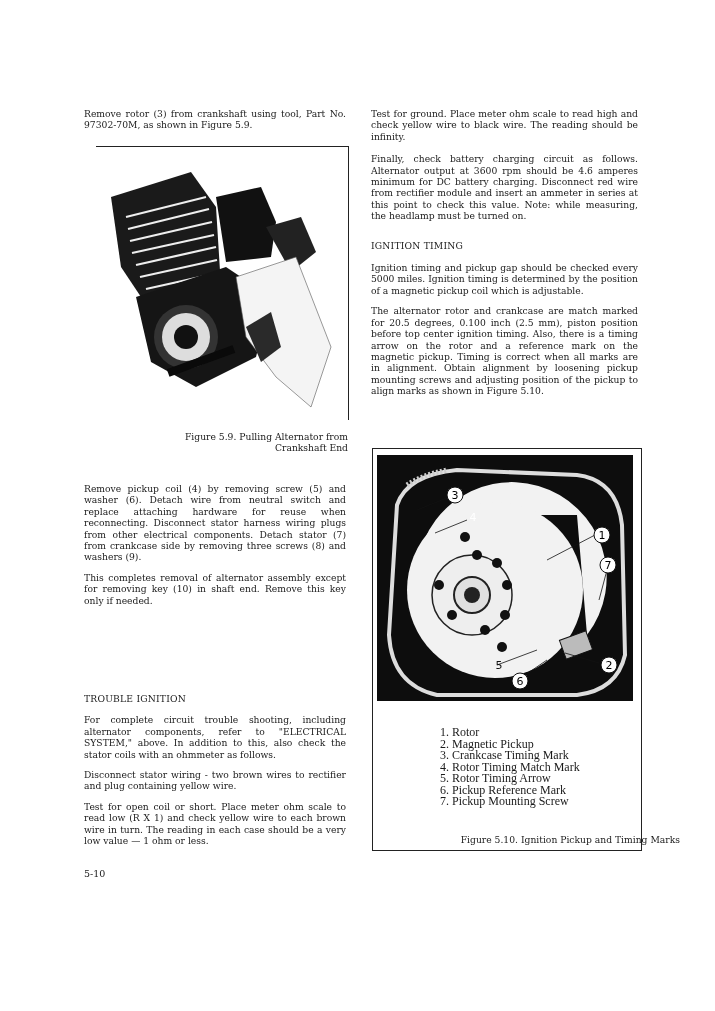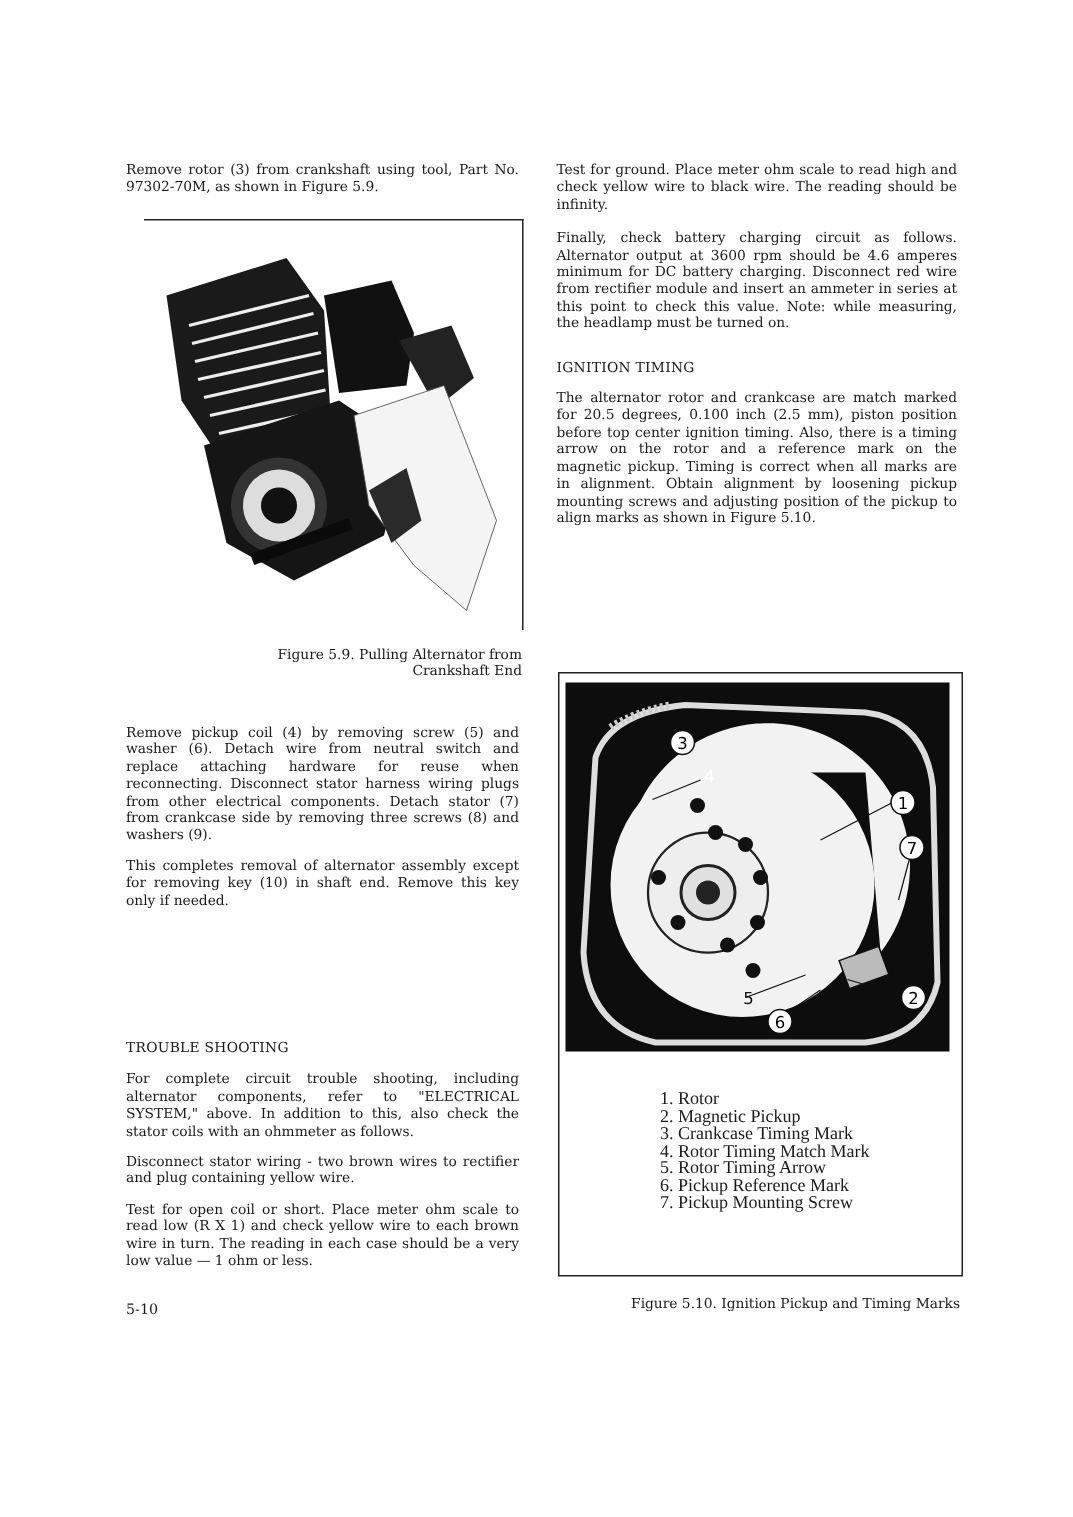--- a/index.html
+++ b/index.html
@@ -63,32 +63,33 @@
   <div>Figure 5.9. Pulling Alternator from</div>
   <div>Crankshaft End</div>
 </div>
 
 <div class="col left" style="top:483px;">
   <p>Remove pickup coil (4) by removing screw (5) and washer (6). Detach wire from neutral switch and replace attaching hardware for reuse when reconnecting. Disconnect stator harness wiring plugs from other electrical components. Detach stator (7) from crankcase side by removing three screws (8) and washers (9).</p>
   <p style="margin-top:9px;">This completes removal of alternator assembly except for removing key (10) in shaft end. Remove this key only if needed.</p>
 </div>
 
 <div class="col left" style="top:693px;">
-  <div class="heading">TROUBLE SHOOTING</div>
+  <div class="heading">TROUBLE IGNITION</div>
   <p style="margin-top:10px;">For complete circuit trouble shooting, including alternator components, refer to "ELECTRICAL SYSTEM," above. In addition to this, also check the stator coils with an ohmmeter as follows.</p>
   <p style="margin-top:9px;">Disconnect stator wiring - two brown wires to rectifier and plug containing yellow wire.</p>
   <p style="margin-top:9px;">Test for open coil or short. Place meter ohm scale to read low (R X 1) and check yellow wire to each brown wire in turn. The reading in each case should be a very low value — 1 ohm or less.</p>
 </div>
 
 <div class="pageno">5-10</div>
 
 <div class="col right" style="top:108px;">
   <p>Test for ground. Place meter ohm scale to read high and check yellow wire to black wire. The reading should be infinity.</p>
   <p style="margin-top:11px;">Finally, check battery charging circuit as follows. Alternator output at 3600 rpm should be 4.6 amperes minimum for DC battery charging. Disconnect red wire from rectifier module and insert an ammeter in series at this point to check this value. Note: while measuring, the headlamp must be turned on.</p>
   <div class="heading" style="margin-top:18px;">IGNITION TIMING</div>
+  <p style="margin-top:11px;">Ignition timing and pickup gap should be checked every 5000 miles. Ignition timing is determined by the position of a magnetic pickup coil which is adjustable.</p>
   <p style="margin-top:9px;">The alternator rotor and crankcase are match marked for 20.5 degrees, 0.100 inch (2.5 mm), piston position before top center ignition timing. Also, there is a timing arrow on the rotor and a reference mark on the magnetic pickup. Timing is correct when all marks are in alignment. Obtain alignment by loosening pickup mounting screws and adjusting position of the pickup to align marks as shown in Figure 5.10.</p>
 </div>
 
 <div class="photo fig510">
   <div class="inner">
     <svg width="256" height="246" viewBox="0 0 256 246">
 
       <path d="M20 50 Q30 20 80 15 L200 20 Q240 25 245 70 L248 200 Q240 235 200 240 L60 240 Q15 230 12 180 Z" fill="none" stroke="#ddd" stroke-width="4"></path>
 
       <path d="M40 130 A95 95 0 1 1 210 180 L200 60 L160 60 Z" fill="#f2f2f2"></path>
@@ -158,13 +159,13 @@
 <div class="legend">
   <div>1. Rotor</div>
   <div>2. Magnetic Pickup</div>
   <div>3. Crankcase Timing Mark</div>
   <div>4. Rotor Timing Match Mark</div>
   <div>5. Rotor Timing Arrow</div>
   <div>6. Pickup Reference Mark</div>
   <div>7. Pickup Mounting Screw</div>
 </div>
 
-<div class="caption" style="left:372px; top:864px; width:268px;">Figure 5.10. Ignition Pickup and Timing Marks</div>
+<div class="caption" style="left:372px; top:834px; width:268px;padding-left:40px;">Figure 5.10. Ignition Pickup and Timing Marks</div>
 
 </body></html>

